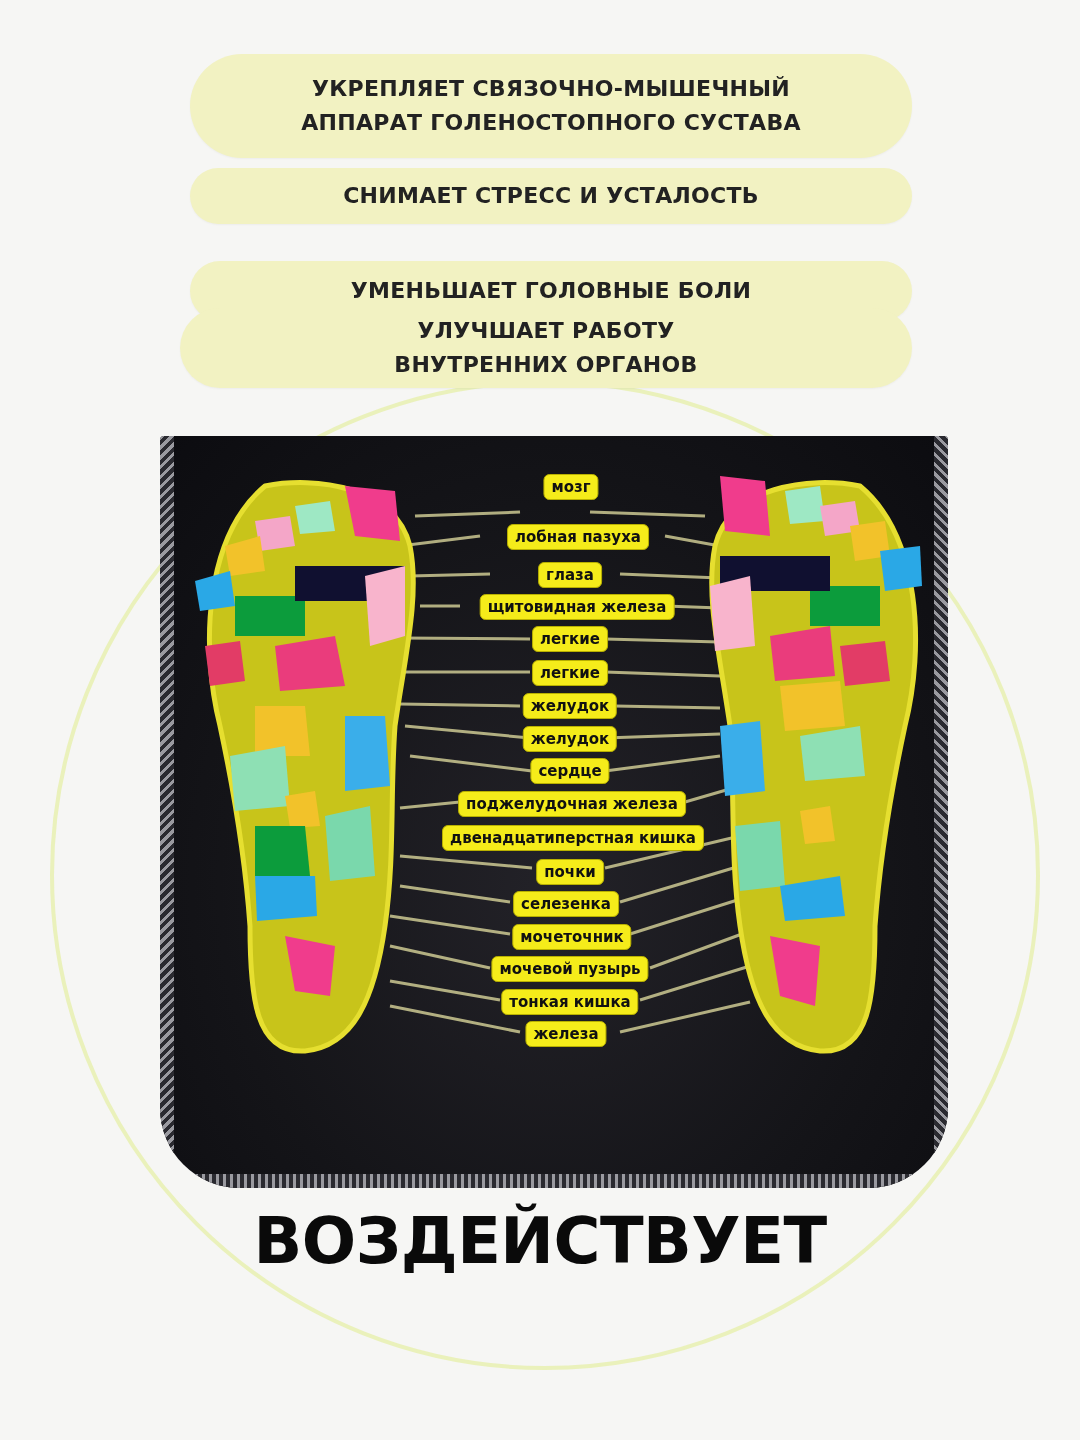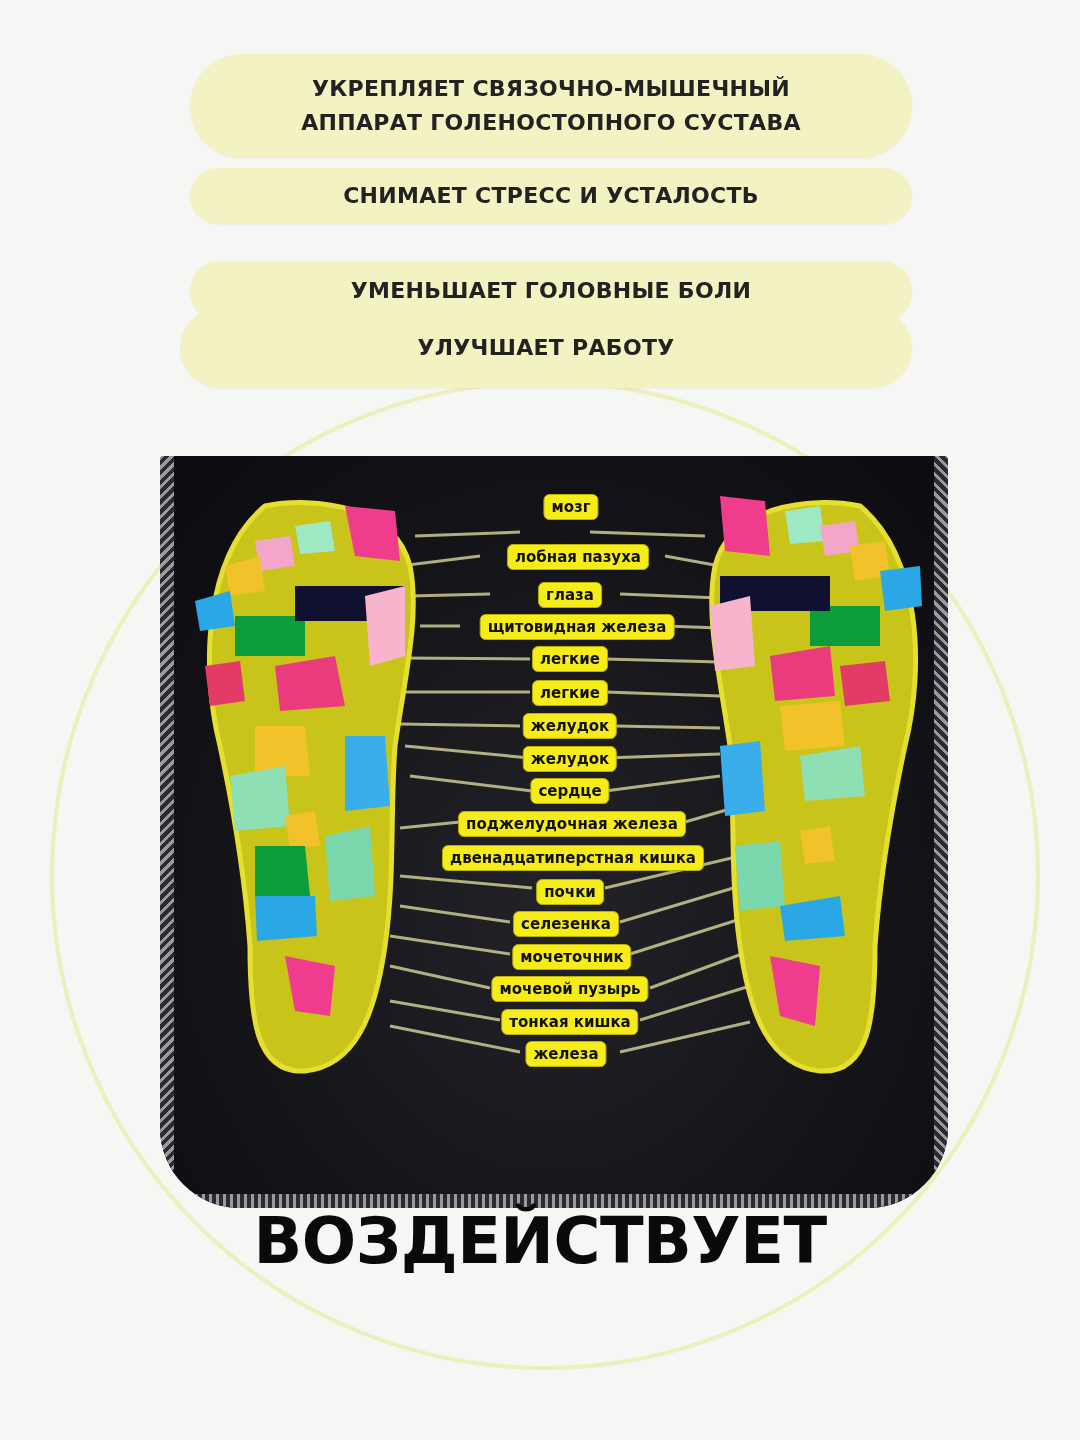--- a/index.html
+++ b/index.html
@@ -23,21 +23,20 @@
   .pill-1 { top: 54px; height: 104px; }
   .pill-2 { top: 168px; height: 56px; }
   .pill-3 { top: 237px; height: 60px; margin-top: 24px; }
   .pill-4 { top: 308px; height: 80px; left: 180px; width: 732px; }
 
   .mat {
     position: absolute; left: 160px; top: 436px; width: 788px; height: 752px;
     background: radial-gradient(ellipse at 50% 60%, #232228 0%, #141418 60%, #0c0c10 100%);
     border-radius: 4px 4px 80px 80px;
     overflow: hidden;
-    margin-top: 20px;
   }
   .mat-edge-left {
     position: absolute; left: 0; top: 0; width: 14px; height: 100%;
     background: repeating-linear-gradient(135deg, #9a9aa0 0 3px, #2a2a30 3px 7px);
   }
   .mat-edge-right {
     position: absolute; right: 0; top: 0; width: 14px; height: 100%;
     background: repeating-linear-gradient(45deg, #9a9aa0 0 3px, #2a2a30 3px 7px);
   }
   .mat-edge-bottom {
@@ -83,20 +82,21 @@
   </div>
   <div class="pill pill-2">
     <span>СНИМАЕТ СТРЕСС И УСТАЛОСТЬ</span>
   </div>
   <div class="pill pill-3">
     <span>УМЕНЬШАЕТ ГОЛОВНЫЕ БОЛИ</span>
   </div>
   <div class="pill pill-4">
     <div>
       <span>УЛУЧШАЕТ РАБОТУ</span>
+      <span>ВНУТРЕННИХ ОРГАНОВ</span>
     </div>
   </div>
 </div>
 
 <div class="mat">
   <div class="mat-edge-left"></div>
   <div class="mat-edge-right"></div>
   <div class="mat-edge-bottom"></div>
 
   <svg class="lines" width="788" height="752">

